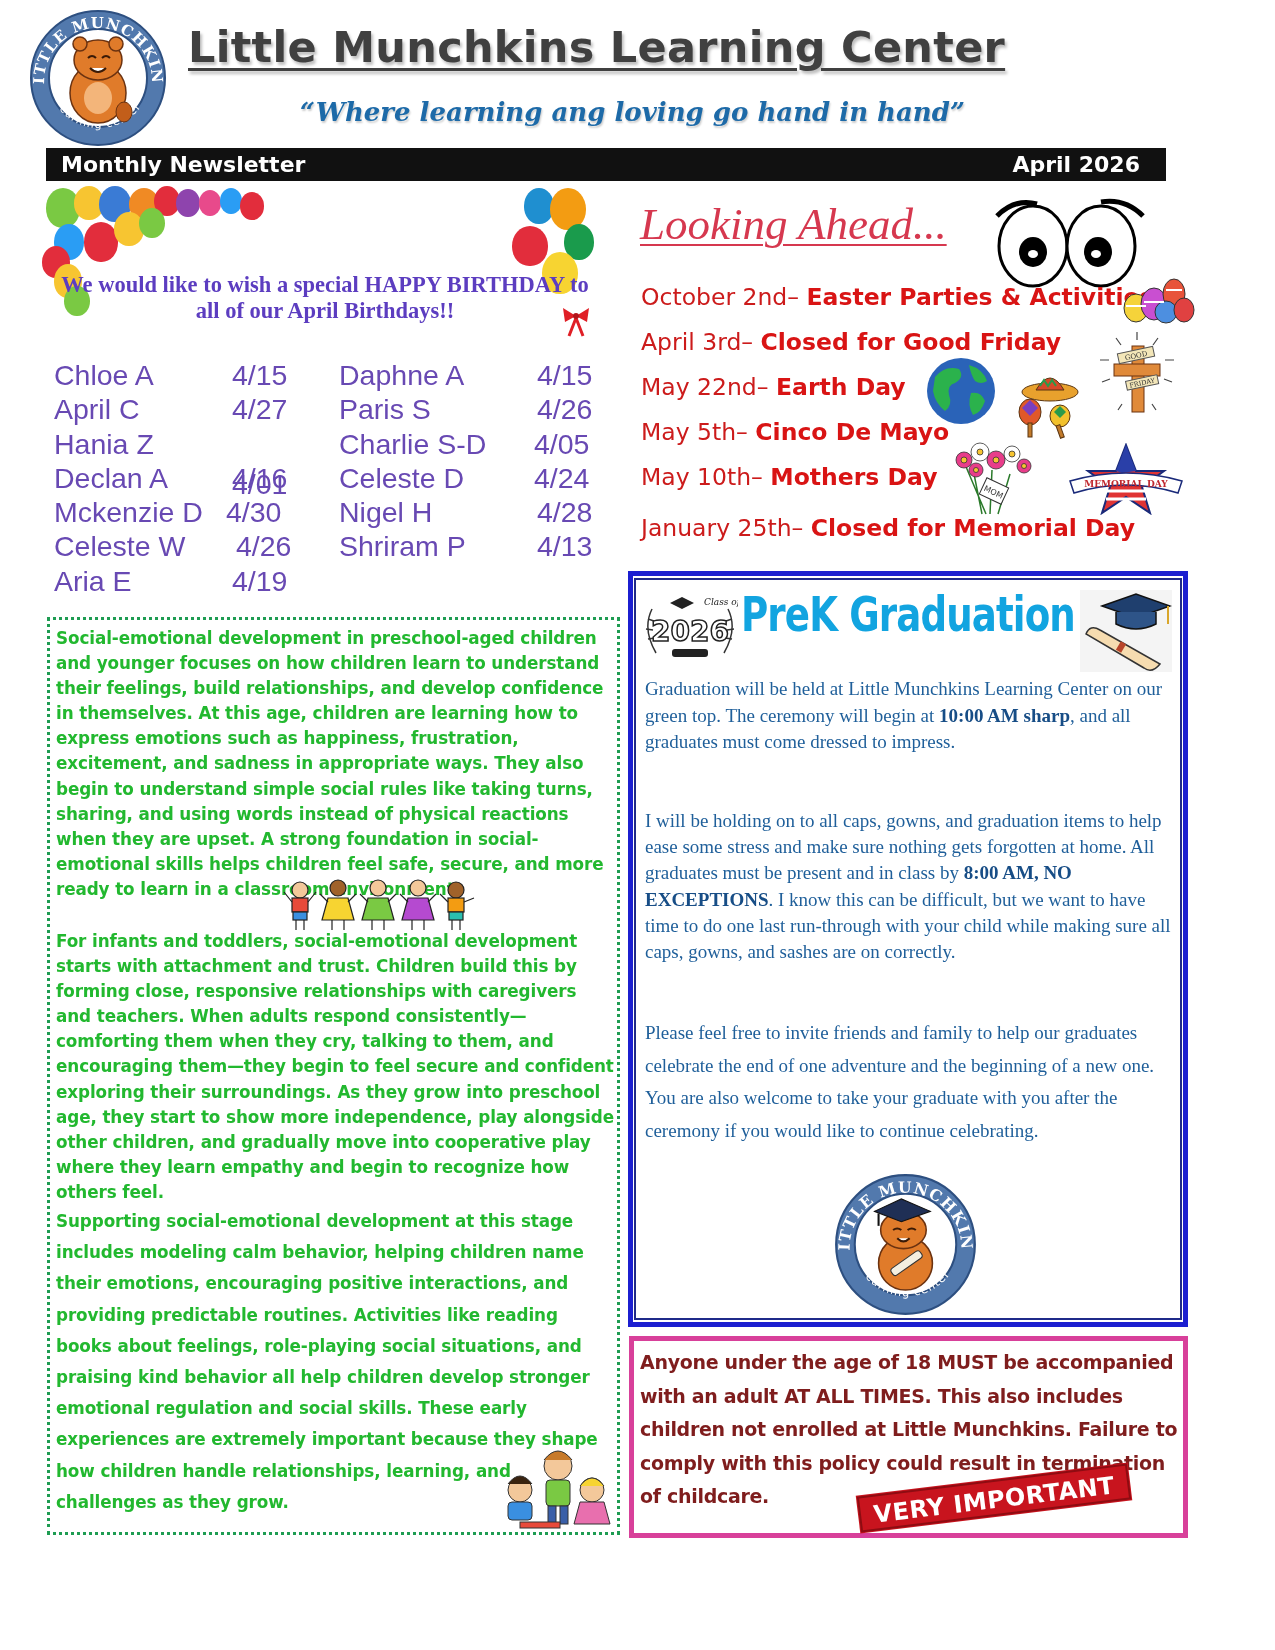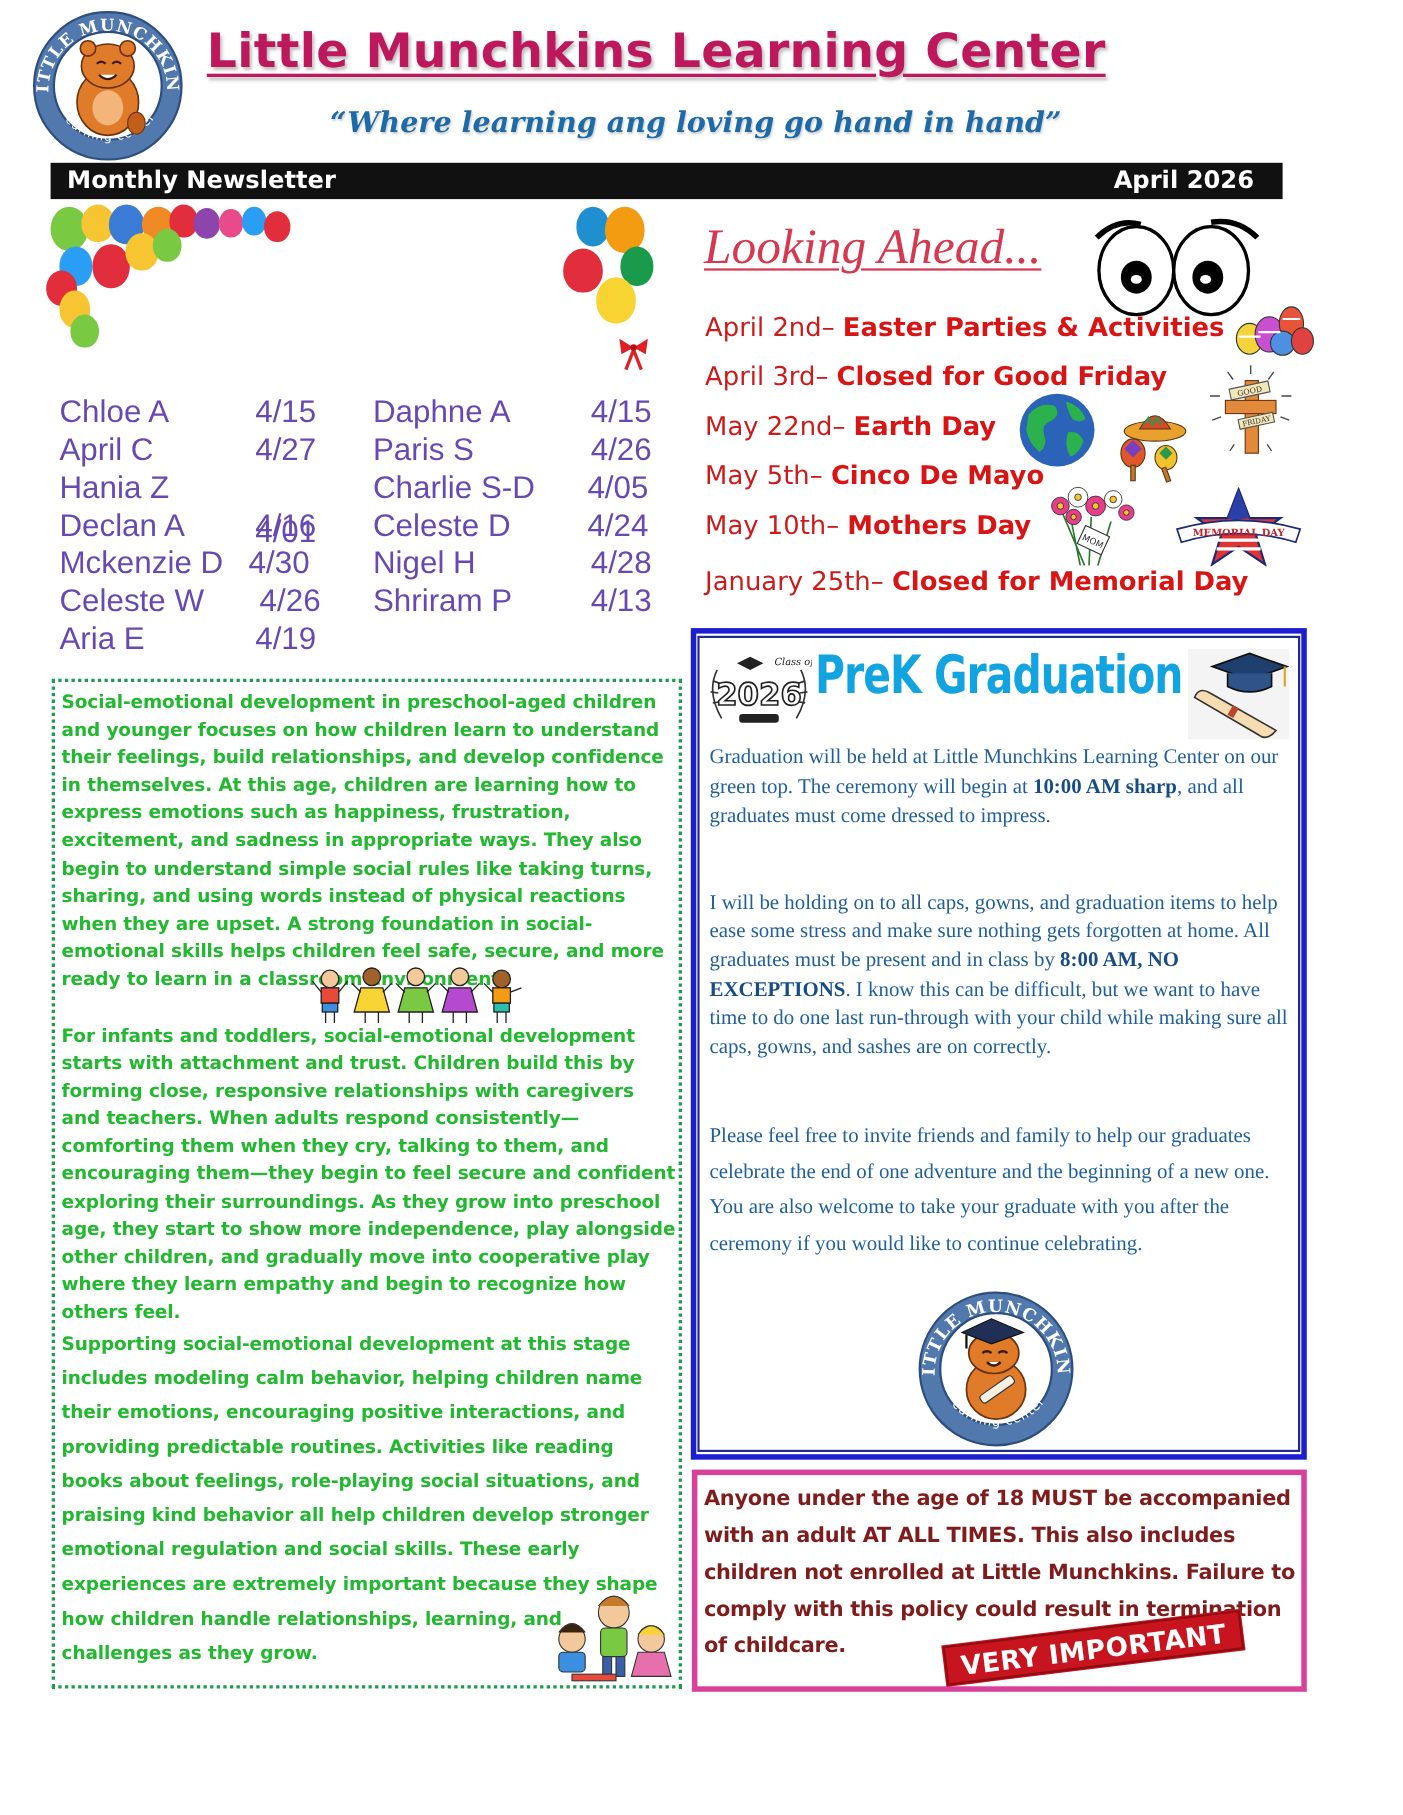--- a/index.html
+++ b/index.html
@@ -4,21 +4,21 @@
 <style>
   * { box-sizing: border-box; margin: 0; padding: 0; }
   html, body { width: 1275px; height: 1650px; background: #ffffff; overflow: hidden; }
   body { position: relative; font-family: "DejaVu Sans", sans-serif; }
 
   
   .logo-top { position: absolute; left: 28px; top: 8px; width: 140px; height: 140px; }
   .site-title {
     position: absolute; left: 188px; top: 22px; width: 820px;
     font-family: "DejaVu Sans", sans-serif; font-weight: bold; font-size: 43px;
-    color: #be185d; text-decoration: underline; text-decoration-thickness: 3px;
+    color: #404040; text-decoration: underline; text-decoration-thickness: 3px;
     text-underline-offset: 6px; letter-spacing: 0.3px;
     text-shadow: 2px 3px 3px rgba(0,0,0,0.25);
     white-space: nowrap;
   }
   .tagline {
     position: absolute; left: 300px; top: 97px; width: 600px;
     font-family: "DejaVu Serif", serif; font-style: italic; font-weight: bold;
     font-size: 26px; color: #1d6aa8; white-space: nowrap;
     text-shadow: 1px 2px 2px rgba(0,0,0,0.2);
   }
@@ -185,20 +185,21 @@
     <div class="balloon" style="left:70px;top:26px;width:30px;height:34px;background:#f7c531;"></div>
     <div class="balloon" style="left:95px;top:22px;width:26px;height:30px;background:#7ac943;"></div>
     <div class="balloon" style="left:10px;top:78px;width:28px;height:34px;background:#f7c531;"></div>
     <div class="balloon" style="left:20px;top:100px;width:26px;height:30px;background:#7ac943;"></div>
     <div class="balloon" style="left:480px;top:2px;width:30px;height:36px;background:#1f8fd0;"></div>
     <div class="balloon" style="left:506px;top:2px;width:36px;height:42px;background:#f39c12;"></div>
     <div class="balloon" style="left:520px;top:38px;width:30px;height:36px;background:#1a9b4c;"></div>
     <div class="balloon" style="left:468px;top:40px;width:36px;height:40px;background:#e22d3c;"></div>
     <div class="balloon" style="left:498px;top:66px;width:36px;height:42px;background:#f7d431;"></div>
   </div>
+  <div class="bday-wish">We would like to wish a special HAPPY BIRTHDAY to  all of  our April Birthdays!!</div>
   <svg style="position:absolute;left:515px;top:118px;width:34px;height:34px;" viewBox="0 0 34 34">
     <path d="M17 12 L4 4 L6 18 Z M17 12 L30 4 L28 18 Z" fill="#e01f26"></path>
     <path d="M17 14 L10 32 M17 14 L24 32" stroke="#e01f26" stroke-width="3"></path>
     <circle cx="17" cy="12" r="3" fill="#b3141a"></circle>
   </svg>
 </div>
 
 <div class="bday-list">
   <div class="bday-col" style="left:0;">
     <div class="bday-row">
@@ -264,21 +265,21 @@
   <path d="M108 12 Q 132 8 150 26" stroke="#000" stroke-width="5" fill="none"></path>
   <ellipse cx="40" cy="56" rx="34" ry="40" fill="#fff" stroke="#000" stroke-width="3"></ellipse>
   <ellipse cx="108" cy="56" rx="34" ry="40" fill="#fff" stroke="#000" stroke-width="3"></ellipse>
   <ellipse cx="40" cy="62" rx="14" ry="15" fill="#000"></ellipse>
   <ellipse cx="105" cy="62" rx="14" ry="15" fill="#000"></ellipse>
   <ellipse cx="40" cy="64" rx="5" ry="4" fill="#fff"></ellipse>
   <ellipse cx="103" cy="64" rx="5" ry="4" fill="#fff"></ellipse>
 </svg>
 
 <div class="event" style="top:283px;">
-  <span class="ev-date">April 2nd– </span><span class="ev-name">Easter Parties &amp; Activities</span>
+  <span class="ev-date">October 2nd– </span><span class="ev-name">Easter Parties &amp; Activities</span>
 </div>
 <div class="event" style="top:328px;">
   <span class="ev-date">April 3rd– </span><span class="ev-name">Closed for Good Friday</span>
 </div>
 <div class="event" style="top:373px;">
   <span class="ev-date">May 22nd– </span><span class="ev-name">Earth Day</span>
 </div>
 <div class="event" style="top:418px;">
   <span class="ev-date">May 5th– </span><span class="ev-name">Cinco De Mayo</span>
 </div>

